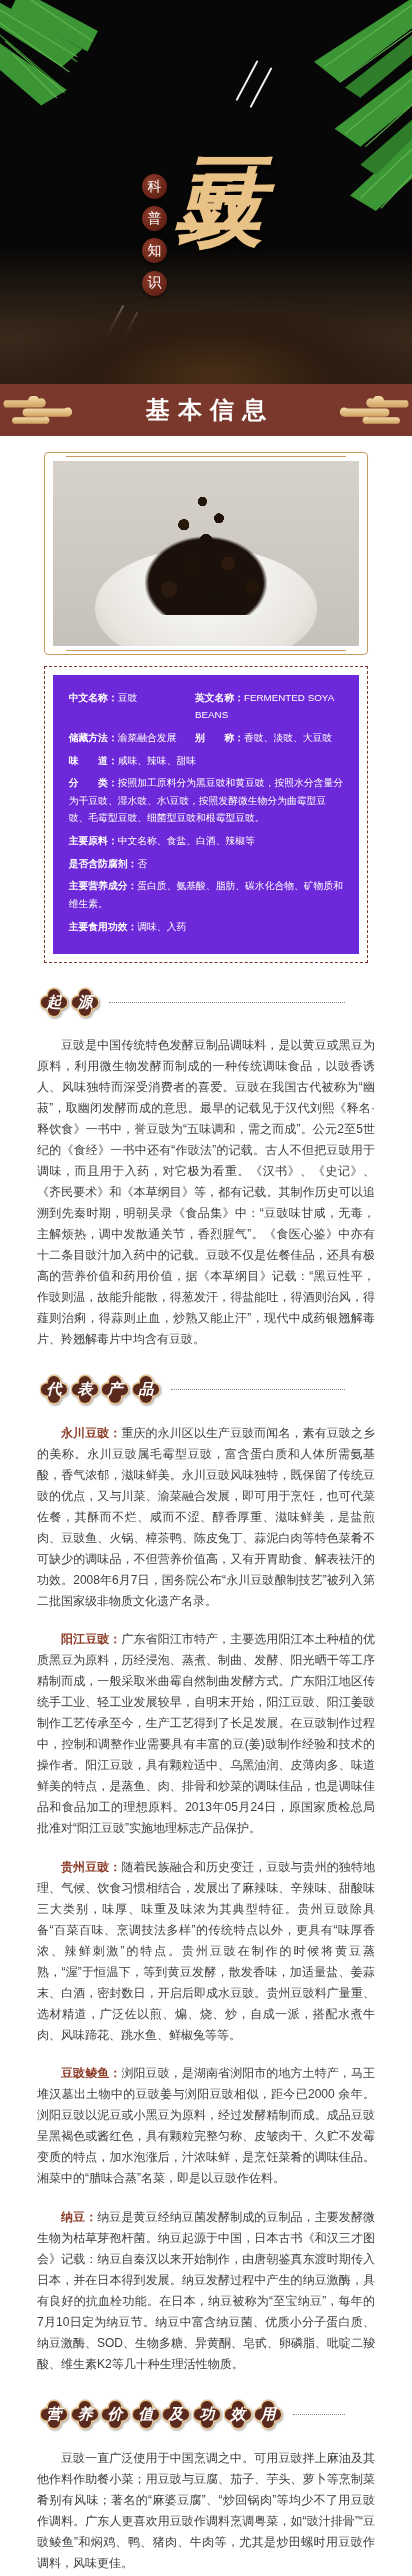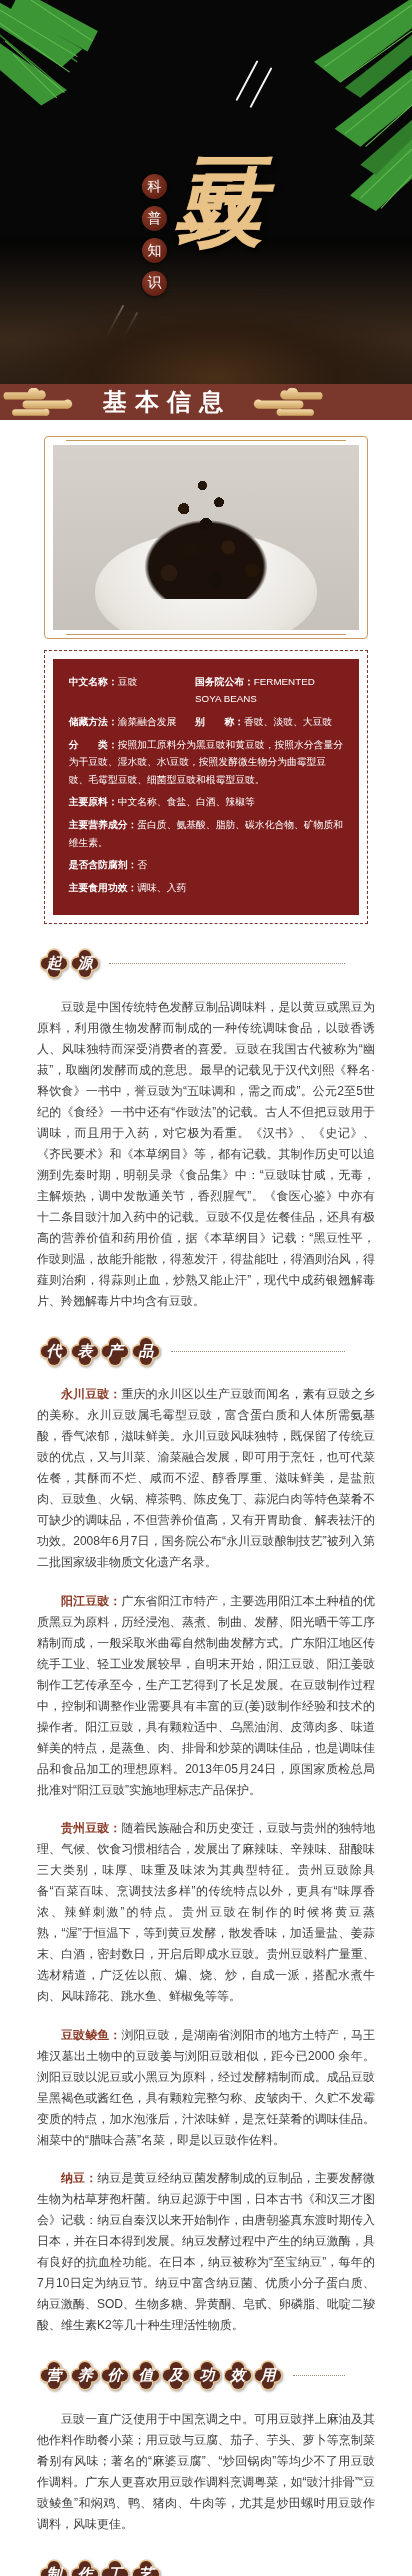--- a/index.html
+++ b/index.html
@@ -22,21 +22,21 @@
     text-shadow:2.1px 3.1px 5.2px rgba(0,0,0,.85), 0 0 1px #9c7a44;letter-spacing:5.2px;}
   .sub-badges{position:absolute;left:142px;top:174px;display:flex;flex-direction:column;gap:7.2px;}
   .sub-badge{width:25px;height:25px;border-radius:50%;
     background:radial-gradient(circle at 35% 30%, #8d3c2a, #5f1f12 80%);
     color:#fff;font-size:14px;display:flex;align-items:center;justify-content:center;
     font-family:"DejaVu Serif",serif;box-shadow:0 1.5px 3.1px rgba(0,0,0,.6);}
   .slash{position:absolute;width:1.5px;height:45px;background:#f5f5f5;transform:rotate(28deg);border-radius:1px;}
   .slash.small{height:36px;}
 
   
-  .banner{height:36px;background:#7a372b;display:flex;align-items:center;justify-content:flex-start;gap:17.5px;}
+  .banner{height:52px;background:#7a372b;display:flex;align-items:center;justify-content:space-between;gap:17.5px;}
   .banner-title{color:#ffffff;font-size:24px;font-weight:bold;letter-spacing:8.2px;text-indent:8.2px;
     font-family:"Liberation Serif",serif;}
   .cloud{flex:0 0 auto;}
 
   
   .photo-card{margin:15.5px 44px 0 44px;border:1px solid #c79a5e;border-radius:4.1px;padding:8.2px;position:relative;}
   .photo-card:before{content:"";position:absolute;left:20.6px;right:20.6px;top:3.1px;border-top:0.5px solid #c79a5e;}
   .photo-card:after{content:"";position:absolute;left:20.6px;right:20.6px;bottom:3.1px;border-bottom:0.5px solid #c79a5e;}
   .photo{height:185px;background:linear-gradient(#d6d2cb,#c6c1ba);position:relative;overflow:hidden;}
   .bowl{position:absolute;left:50%;transform:translateX(-50%);bottom:-20.6px;width:222px;height:118px;
@@ -50,21 +50,21 @@
       radial-gradient(circle 11.3px at 62% 60%, #2c1b0e 60%, transparent 61%),
       radial-gradient(circle 10.3px at 50% 42%, #1a0f08 60%, transparent 61%),
       radial-gradient(circle 9.3px at 38% 30%, #271709 60%, transparent 61%),
       radial-gradient(circle 8.2px at 57% 25%, #1f1309 60%, transparent 61%),
       radial-gradient(circle 7.7px at 48% 12%, #241609 60%, transparent 61%),
       radial-gradient(ellipse 88px 67px at 50% 75%, #1b110a 65%, transparent 70%);
     filter:blur(0.5px);}
 
   
   .info-wrap{margin:11.3px 44px 0 44px;border:1.5px dashed #7a372b;padding:8.2px;}
-  .info-panel{background:#7f1d1d;color:#ffffff;padding:13.4px 15.5px;font-size:9.8px;line-height:17.5px;}
+  .info-panel{background:#6d28d9;color:#ffffff;padding:13.4px 15.5px;font-size:9.8px;line-height:17.5px;}
   .info-row{display:flex;margin-bottom:5.2px;}
   .info-col1{flex:0 0 46%;}
   .info-col2{flex:1;}
   .info-line{margin-bottom:5.2px;}
   .info-label{font-weight:bold;}
 
   
   .section-head{display:flex;align-items:center;margin:24px 0 5.2px 40px;}
   .badge{width:28px;height:31px;margin-right:2.6px;flex:0 0 auto;filter:drop-shadow(1px 1.5px 1px rgba(0,0,0,.35));}
   .dotline{flex:1;border-top:1px dotted #9a8573;margin:0 67px 0 8.2px;}
@@ -157,30 +157,31 @@
     <div class="photo">
       <div class="bowl"></div>
       <div class="pile"></div>
     </div>
   </div>
 
   <div class="info-wrap">
     <div class="info-panel">
       <div class="info-row">
         <div class="info-col1"><span class="info-label">中文名称：</span><span>豆豉</span></div>
-        <div class="info-col2"><span class="info-label">国务院公布：</span><span>FERMENTED SOYA BEANS</span></div>
+        <div class="info-col2"><span class="info-label">英文名称：</span><span>FERMENTED SOYA BEANS</span></div>
       </div>
       <div class="info-row">
         <div class="info-col1"><span class="info-label">储藏方法：</span><span>渝菜融合发展</span></div>
         <div class="info-col2"><span class="info-label">别　　称：</span><span>香豉、淡豉、大豆豉</span></div>
       </div>
+      <div class="info-line"><span class="info-label">味　　道：</span><span>咸味、辣味、甜味</span></div>
       <div class="info-line"><span class="info-label">分　　类：</span><span>按照加工原料分为黑豆豉和黄豆豉，按照水分含量分为干豆豉、湿水豉、水\豆豉，按照发酵微生物分为曲霉型豆豉、毛霉型豆豉、细菌型豆豉和根霉型豆豉。</span></div>
       <div class="info-line"><span class="info-label">主要原料：</span><span>中文名称、食盐、白酒、辣椒等</span></div>
+      <div class="info-line"><span class="info-label">是否含防腐剂：</span><span>否</span></div>
       <div class="info-line"><span class="info-label">主要营养成分：</span><span>蛋白质、氨基酸、脂肪、碳水化合物、矿物质和维生素。</span></div>
-      <div class="info-line"><span class="info-label">是否含防腐剂：</span><span>否</span></div>
       <div class="info-line"><span class="info-label">主要食用功效：</span><span>调味、入药</span></div>
     </div>
   </div>
 
   <div class="section-head">
     <span style="display:flex">
         <svg viewBox="0 0 60 66" class="badge">
           <g fill="#e8c490">
             <circle cx="30" cy="17" r="16"></circle>
             <circle cx="15" cy="33" r="16"></circle>

